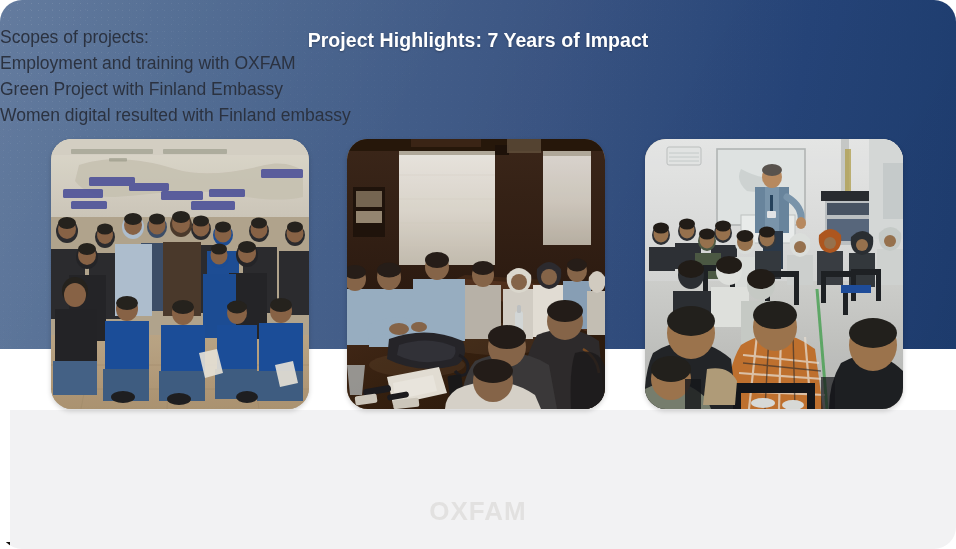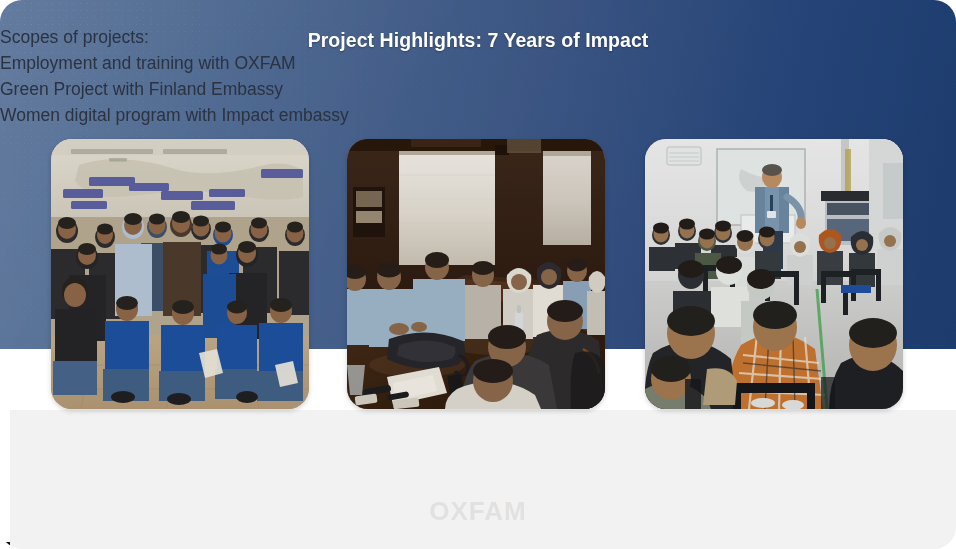--- a/index.html
+++ b/index.html
@@ -665,20 +665,20 @@
     </div>
 
   </div>
 
   <div id="scopes-panel"></div>
 
   <div id="scopes-text">
     <div class="sline">Scopes of projects:</div>
     <div class="sline">Employment and training with OXFAM</div>
     <div class="sline">Green Project with Finland Embassy</div>
-    <div class="sline">Women digital program with Impact embassy</div>
+    <div class="sline">Women digital resulted with Finland embassy</div>
   </div>
 
   <div id="watermark">OXFAM</div>
 
   <div id="corner-tick"></div>
 
 </div>
 
 </body></html>

